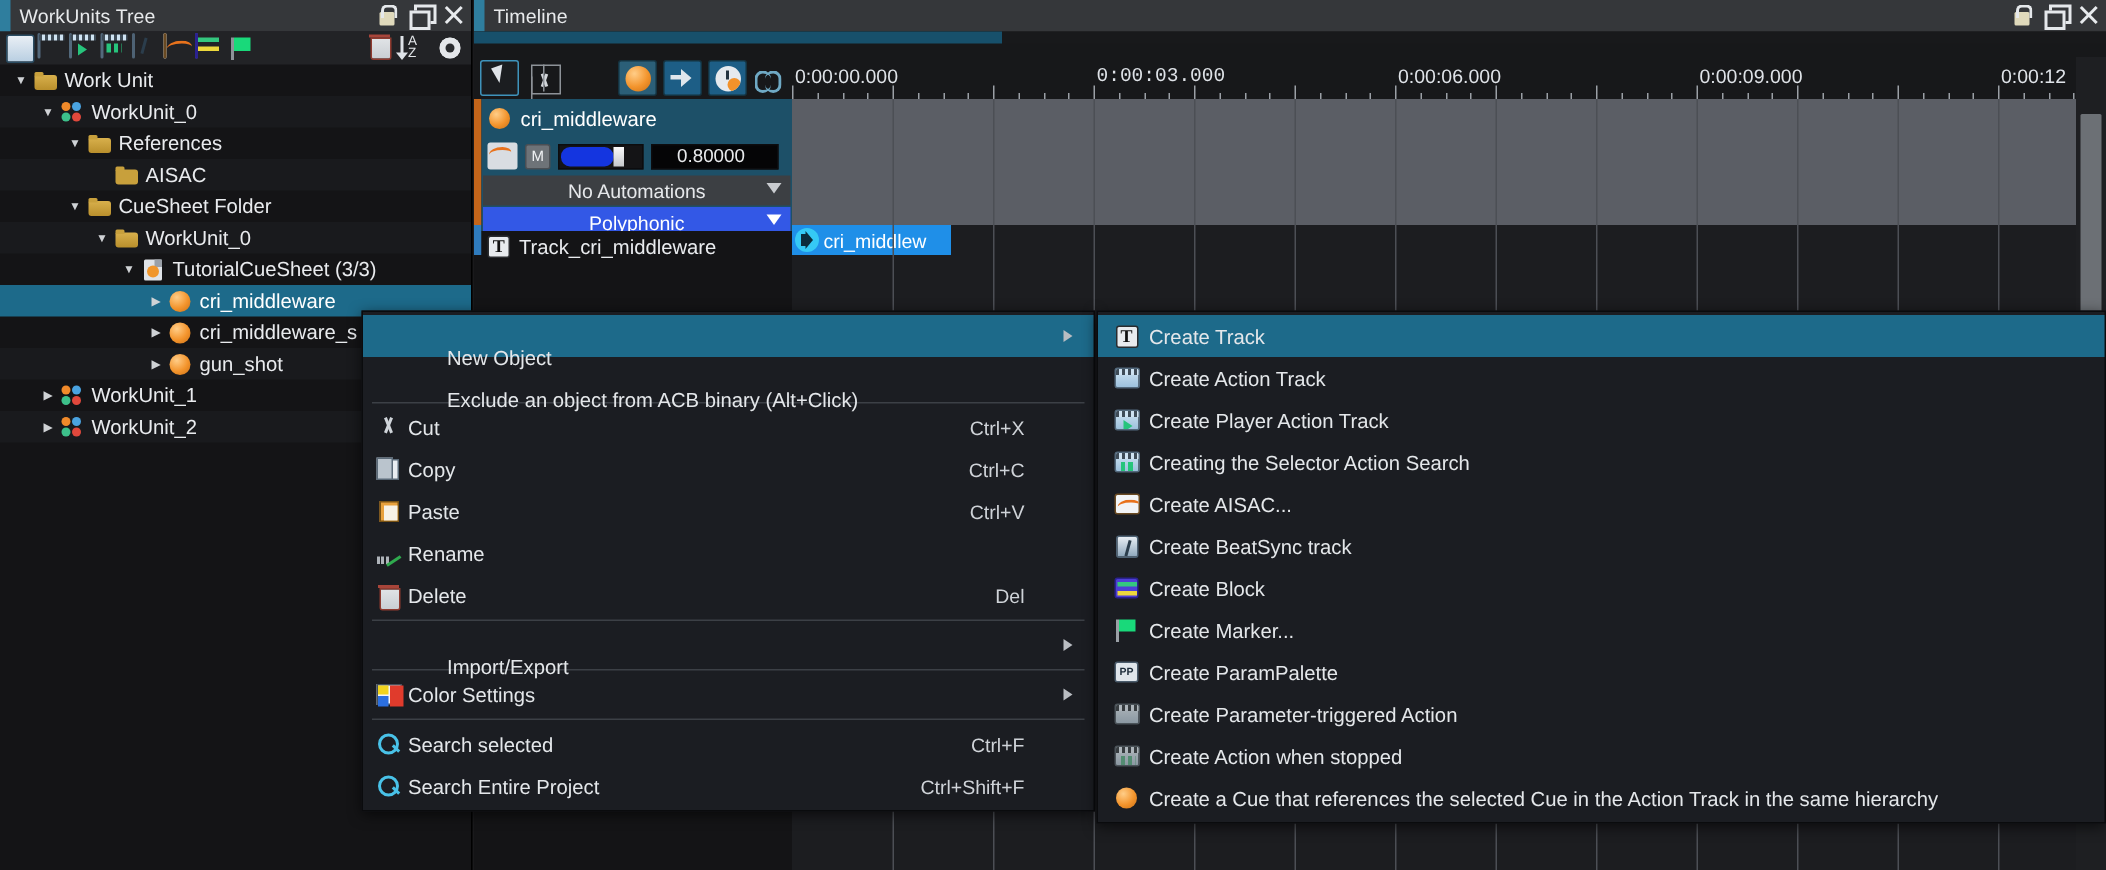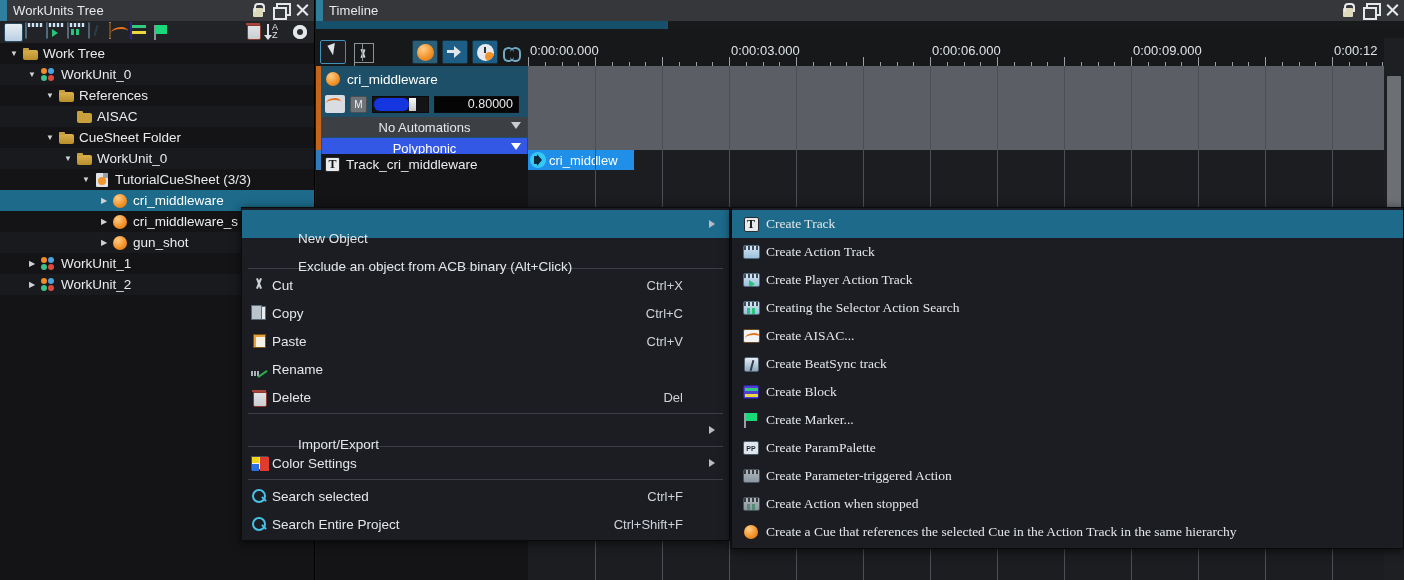--- a/index.html
+++ b/index.html
@@ -132,21 +132,21 @@
   .tk-row1 .name{font-size:13.5px;color:#ffffff;}
   .tk-row2 { height:24px; display:flex;align-items:center;padding-left:4px;gap:5px;}
   .tk-aisacbtn{width:20px;height:18px;background:#d9dde2;border-radius:2px;position:relative;overflow:hidden;}
   .tk-m{width:17px;height:17px;background:#6e7378;border:1px solid #4b4f54;border-radius:2px;
     font-size:10px;display:flex;align-items:center;justify-content:center;color:#f0f2f4;}
   .tk-slider{width:57px;height:17px;background:#141416;border:1px solid #0c0c0e;position:relative;}
   .tk-slider .fill{position:absolute;left:1px;top:1px;width:35px;height:13px;background:#1435e0;border-radius:6px;}
   .tk-slider .knob{position:absolute;left:36px;top:1px;width:7px;height:13px;
     background:linear-gradient(#fbfbfb,#c5c8cc);}
   .tk-val{width:85px;height:17px;background:#050506;border:1px solid #0c0c0e;
-    font-size:12.5px;color:#e8eaec;text-align:right;padding-right:5px;line-height:15px;}
+    font-size:12.5px;color:#e8eaec;text-align:center;padding-right:5px;line-height:15px;}
   .tk-combo{height:20px;margin:1px 1px 0 1px;background:#3c3f43;display:flex;align-items:center;
     justify-content:center;position:relative;font-size:13px;color:#e6e8eb;cursor:pointer;}
   .tk-combo.blue{background:#3358e6;color:#ffffff;}
   .tk-combo .cv{position:absolute;right:6px;top:5px;width:0;height:0;
     border-left:5px solid transparent;border-right:5px solid transparent;border-top:7px solid #c9ccd0;}
   .tk-combo.blue .cv{border-top-color:#ffffff;}
   .tk-sub{position:absolute;left:5px;top:116px;width:207px;height:20px;background:#141416;
     display:flex;align-items:center;gap:6px;padding-left:4px;}
   .tk-sub .tname{font-size:13.5px;color:#e9ebee;}
   .tbox{width:15px;height:15px;background:#e8ebee;border:1px solid #2a2c2f;border-radius:2px;
@@ -189,21 +189,21 @@
   .msep { height:1px; background:#3c4046; margin:2px 6px; }
 
   
   #sub {
     position:absolute; left:731px; top:207px; width:673px;
     background:#1b1d22; border:1px solid #0a0b0d; padding:2px 0;
     box-shadow:0 2px 9px rgba(0,0,0,.65); z-index:60;
   }
   #sub .mi { height:28px; padding-left:7px; }
   #sub .mi .mico{ width:24px; flex:0 0 24px; }
-  #sub .mi .mtxt{ padding-left:3px;font-family:Liberation Serif, serif; }
+  #sub .mi .mtxt{ padding-left:3px; }
 
   
   .g-film{width:17px;height:14px;border-radius:2px;background:linear-gradient(#cfe3f2,#9dc1dd);
     border:1px solid #53697c;position:relative;overflow:hidden;}
   .g-film:before{content:"";position:absolute;left:0;top:0;width:17px;height:4px;
     background:repeating-linear-gradient(90deg,#3e4b57 0 2px,#cfe3f2 2px 4px);}
   .g-film.p:after{content:"";position:absolute;left:5px;top:6px;border-left:6px solid #27c47c;
     border-top:4px solid transparent;border-bottom:4px solid transparent;}
   .g-film.s:after{content:"";position:absolute;left:3px;top:6px;width:10px;height:6px;
     background:repeating-linear-gradient(90deg,#27c47c 0 3px,transparent 3px 5px);}
@@ -351,21 +351,21 @@
       </span>
       <span class="ticon"><span class="g-gear"></span></span>
     </div>
 
     <div id="tree-body">
         <div class="trow" style="padding-left: 6px;">
           <span class="arw">▼</span>
           <span class="ico" style="display: flex; align-items: center; justify-content: center;">
             <span class="folder open"></span>
           </span>
-          <span class="tlbl">Work Tree</span>
+          <span class="tlbl">Work Unit</span>
         </div>
         <div class="trow alt" style="padding-left: 24px;">
           <span class="arw">▼</span>
           <span class="ico" style="display: flex; align-items: center; justify-content: center;">
             <span class="wu4">
               <i></i>
               <i></i>
               <i></i>
               <i></i>
             </span>
@@ -529,21 +529,21 @@
         </div>
 
         <div class="tk-sub">
           <span class="tbox">T</span>
           <span class="tname">Track_cri_middleware</span>
         </div>
       </div>
 
       <div id="tl-ruler">
           <div class="lbl" style="left: 2px;">0:00:00.000</div>
-          <div class="lbl" style="left: 203px;">0:00:03.000</div>
+          <div class="lbl" style="left: 203px; font-family: Liberation Mono, monospace;">0:00:03.000</div>
           <div class="lbl" style="left: 404px;">0:00:06.000</div>
           <div class="lbl" style="left: 605px;">0:00:09.000</div>
           <div class="lbl" style="left: 806px; text-align: right;">0:00:12</div>
           <div class="tick" style="left: 0px; height: 9px;"></div>
           <div class="tick" style="left: 17px; height: 4px;"></div>
           <div class="tick" style="left: 34px; height: 4px;"></div>
           <div class="tick" style="left: 50px; height: 4px;"></div>
           <div class="tick" style="left: 67px; height: 9px;"></div>
           <div class="tick" style="left: 84px; height: 4px;"></div>
           <div class="tick" style="left: 101px; height: 4px;"></div>

